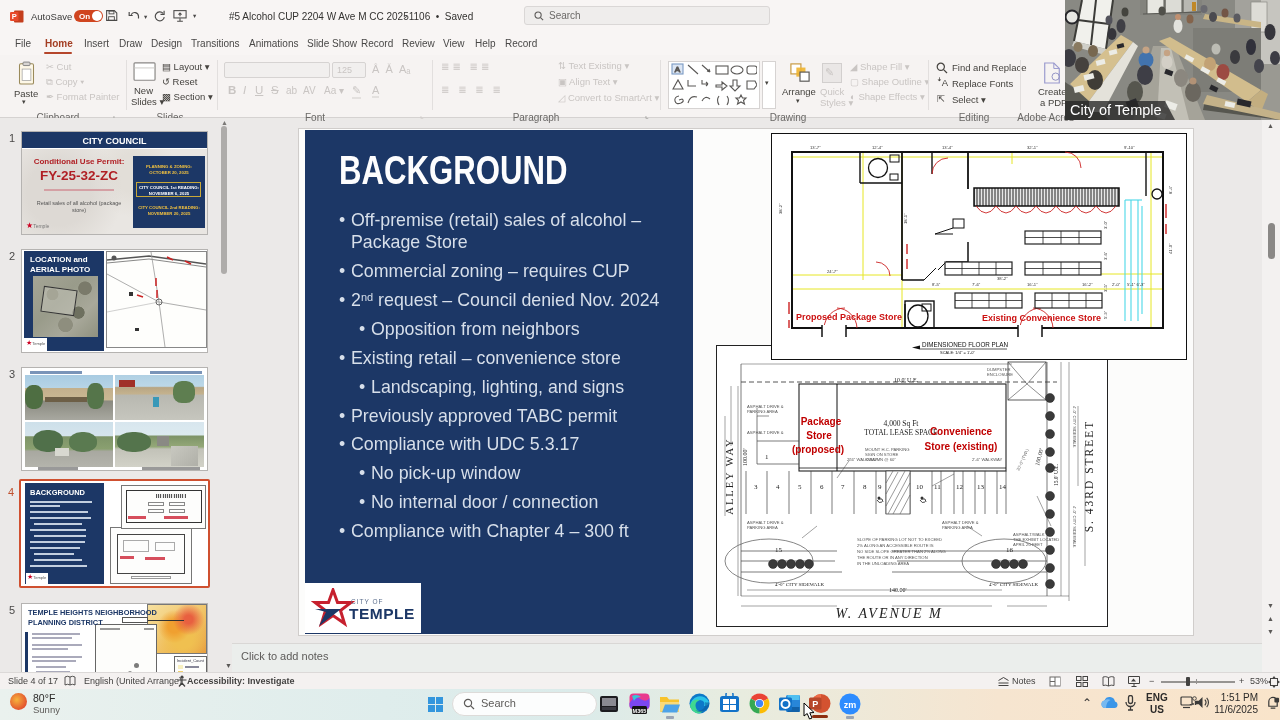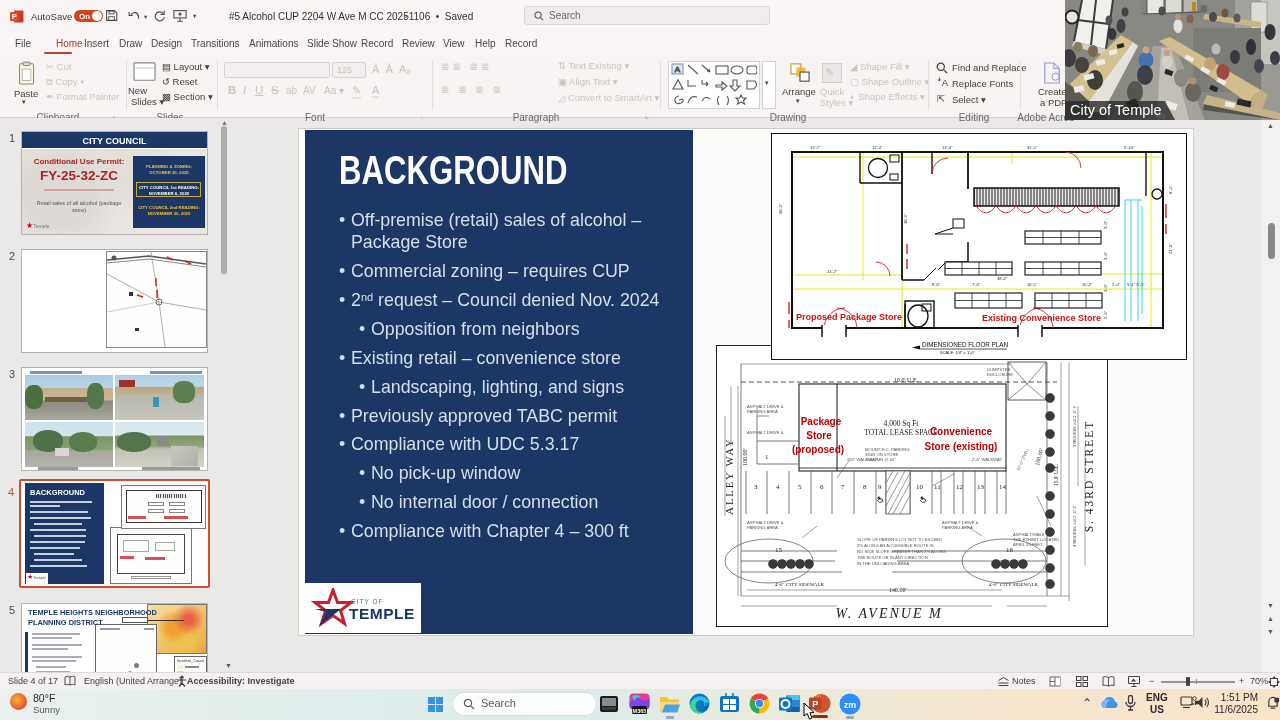--- a/index.html
+++ b/index.html
@@ -64,21 +64,21 @@
     <span class="abs" style="left:524px;top:6px;width:246px;height:19px;background:#efedec;border:1px solid #dad7d6;border-radius:3px;"></span>
     <svg class="abs" style="left:534px;top:11px" width="10" height="10" viewBox="0 0 11 11">
       <circle cx="4.5" cy="4.5" r="3.4" fill="none" stroke="#5d5b59" stroke-width="1.2"></circle>
       <path d="M7.2 7.2 L10 10" stroke="#5d5b59" stroke-width="1.2"></path>
     </svg>
     <span class="abs" style="left:549px;top:9.5px;font-size:10px;color:#6b6967">Search</span>
   </div>
 
   <div class="abs" id="tabs">
     <span class="tab" style="left:15px">File</span>
-    <span class="tab" style="left:56px;color:#a33e23;font-weight:normal">Home</span>
+    <span class="tab" style="left:45px;color:#a33e23;font-weight:bold">Home</span>
     <span class="abs" style="left:44px;top:19.5px;width:28px;height:2.5px;background:#b5462b;border-radius:1px;"></span>
     <span class="tab" style="left:84px">Insert</span>
     <span class="tab" style="left:119px">Draw</span>
     <span class="tab" style="left:151px">Design</span>
     <span class="tab" style="left:191px">Transitions</span>
     <span class="tab" style="left:249px">Animations</span>
     <span class="tab" style="left:307px">Slide Show</span>
     <span class="tab" style="left:361px">Record</span>
     <span class="tab" style="left:402px">Review</span>
     <span class="tab" style="left:443px">View</span>
@@ -97,21 +97,21 @@
     <span class="abs gray rs" style="left:46px;top:6px;">✂ Cut</span>
     <span class="abs gray rs" style="left:46px;top:21px;">⧉ Copy ▾</span>
     <span class="abs gray rs" style="left:46px;top:36px;">✒ Format Painter</span>
     <span class="grouplabel" style="left:28px;width:60px;">Clipboard</span>
     <span class="abs" style="left:113px;top:56px;font-size:8px;color:#8a8886">⌞</span>
     <div class="gdiv" style="left:126px"></div>
     <svg class="abs" style="left:133px;top:7px" width="24" height="21" viewBox="0 0 26 23">
       <rect x="1" y="1" width="23" height="19" rx="1" fill="#fff" stroke="#8a8886" stroke-width="1.3"></rect>
       <path d="M1 6.5 h23" stroke="#c8c6c4" stroke-width="1"></path>
     </svg>
-    <span class="abs dk rs" style="left:128px;top:30px;">New</span>
+    <span class="abs dk rs" style="left:134px;top:30px;">New</span>
     <span class="abs dk rs" style="left:131px;top:41px;">Slides ▾</span>
     <span class="abs dk rs" style="left:162px;top:6px;">▤ Layout ▾</span>
     <span class="abs dk rs" style="left:162px;top:21px;">↺ Reset</span>
     <span class="abs dk rs" style="left:162px;top:36px;">▩ Section ▾</span>
     <span class="grouplabel" style="left:140px;width:60px;">Slides</span>
     <div class="gdiv" style="left:217px"></div>
     <span class="abs" style="left:224px;top:7px;width:106px;height:16px;background:#f1efee;border:1px solid #d6d3d2;border-radius:2px;"></span>
     <span class="abs" style="left:332px;top:7px;width:34px;height:16px;background:#f1efee;border:1px solid #d6d3d2;border-radius:2px;"></span>
     <span class="abs gray" style="left:337px;top:10px;font-size:9px;">125</span>
     <span class="abs gray" style="left:372px;top:8px;font-size:11px;">Â &nbsp;Ǎ &nbsp;Aₐ</span>
@@ -212,20 +212,32 @@
       <div class="abs" style="left:111px;top:24px;width:72px;height:72px;background:#1c3766;">
         <div class="abs" style="left:2px;top:8px;width:68px;text-align:center;color:#f0c040;font-weight:bold;font-size:4.3px;line-height:5.5px;">PLANNING &amp; ZONING:<br>OCTOBER 20, 2025</div>
         <div class="abs" style="left:3px;top:26px;width:65px;height:15px;border:1px solid #c8a838;"></div>
         <div class="abs" style="left:2px;top:29px;width:68px;text-align:center;color:#fff;font-weight:bold;font-size:4.3px;line-height:5.5px;">CITY COUNCIL 1st READING:<br>NOVEMBER 6, 2025</div>
         <div class="abs" style="left:2px;top:49px;width:68px;text-align:center;color:#f0c040;font-weight:bold;font-size:4.3px;line-height:5.5px;">CITY COUNCIL 2nd READING:<br>NOVEMBER 20, 2025</div>
       </div>
       <div class="abs" style="left:4px;top:89px;color:#c02;font-size:8px;">★<span style="color:#777;font-size:5px;">Temple</span></div>
     </div>
 
     <div class="abs" style="left:21px;top:131px;width:187px;height:104px;background:#fff;border:1px solid #b5b3b1;overflow:hidden;">
+      <div class="abs" style="left:2px;top:1px;width:80px;height:100px;background:#1c3766;">
+        <div class="abs" style="left:6px;top:4px;color:#fff;font-weight:bold;font-size:8px;line-height:10px;">LOCATION and<br>AERIAL PHOTO</div>
+        <div class="abs" style="left:9px;top:25px;width:65px;height:61px;background:
+          radial-gradient(circle at 30% 30%, #82826f 9%, transparent 10%),
+          radial-gradient(circle at 70% 60%, #6e705f 10%, transparent 11%),
+          radial-gradient(circle at 50% 80%, #8e8e7e 12%, transparent 13%),
+          radial-gradient(circle at 80% 20%, #7a7a6a 9%, transparent 10%),
+          linear-gradient(135deg,#a5a596 0%, #999b8a 40%, #a8a89a 70%, #8f917f 100%);"></div>
+        <div class="abs" style="left:18px;top:37px;width:34px;height:26px;border:1px solid #333;transform:rotate(8deg);background:rgba(200,200,190,0.5);"></div>
+        <div class="abs" style="left:0px;top:87px;width:23px;height:13px;background:#fff;"></div>
+        <div class="abs" style="left:2px;top:88px;color:#c02;font-size:7px;">★<span style="color:#555;font-size:4px;">Temple</span></div>
+      </div>
       <div class="abs" style="left:84px;top:1px;width:101px;height:97px;background:#fefefc;border:1px solid #888;">
         <svg width="99" height="95" viewBox="0 0 99 95">
           <path d="M0 8 L42 4 L99 12" stroke="#555" stroke-width="1.6" fill="none"></path>
           <path d="M0 11 L42 7 L99 15" stroke="#555" stroke-width="0.7" fill="none"></path>
           <path d="M0 22 L52 50 L99 58" stroke="#999" stroke-width="0.8" fill="none"></path>
           <path d="M44 0 L52 50 L58 95" stroke="#999" stroke-width="0.8" fill="none"></path>
           <path d="M0 60 L52 50" stroke="#bbb" stroke-width="0.7" fill="none"></path>
           <path d="M60 5 l6 3 M78 9 l6 3" stroke="#c22" stroke-width="1.5"></path>
           <path d="M49 26 v8 M50 38 v8" stroke="#c22" stroke-width="1.5"></path>
           <path d="M30 43 l6 2" stroke="#c22" stroke-width="1.5"></path>
@@ -659,20 +671,23 @@
 
     <g fill="#111" font-family="Liberation Sans">
       <text x="150" y="213" font-size="6.3">DIMENSIONED FLOOR PLAN</text>
       <line x1="148" y1="215" x2="235" y2="215" stroke="#111" stroke-width="0.7"></line>
       <text x="168" y="220" font-size="4">SCALE: 1/4" = 1'-0"</text>
       <path d="M140 213.5 l8 -2 v4 z" fill="#111"></path>
     </g>
   </svg>
   </div>
 
+  <div class="abs" id="notes">
+    <span class="abs" style="left:9px;top:6px;font-size:11px;color:#5d5b59">Click to add notes</span>
+  </div>
   <div class="abs" style="left:225px;top:662px;font-size:7px;color:#5a5856">▼</div>
   <div class="abs" id="vscroll">
     <span class="abs" style="left:5px;top:4px;font-size:7px;color:#5a5856">▲</span>
     <span class="abs" style="left:6px;top:105px;width:7px;height:36px;background:#8a8886;border-radius:4px;"></span>
     <span class="abs" style="left:5px;top:484px;font-size:7px;color:#5a5856">▼</span>
     <span class="abs" style="left:5px;top:497px;font-size:7px;color:#5a5856">▲</span>
     <span class="abs" style="left:5px;top:510px;font-size:7px;color:#5a5856">▼</span>
   </div>
   <div class="abs" id="statusbar">
     <span class="abs" style="left:8px;top:3px;">Slide 4 of 17</span>
@@ -708,21 +723,21 @@
       </svg>
     <svg class="abs" style="left:1128px;top:3px" width="12" height="11" viewBox="0 0 12 11">
         <path d="M0.5 0.5 h11 v7 h-11 z M6 7.5 v3 M3.5 10.5 h5" fill="none" stroke="#434241" stroke-width="1"></path>
         <path d="M3 5.5 l2.5 -3 2.5 3 z" fill="#434241"></path>
       </svg>
     <span class="abs" style="left:1149px;top:3px;">−</span>
     <span class="abs" style="left:1161px;top:8px;width:74px;height:1.5px;background:#969492;"></span>
     <span class="abs" style="left:1186px;top:3.5px;width:4px;height:9px;background:#434241;border-radius:1px;"></span>
     <span class="abs" style="left:1196px;top:6px;width:1px;height:5px;background:#969492;"></span>
     <span class="abs" style="left:1239px;top:3px;">+</span>
-    <span class="abs" style="left:1250px;top:3px;">70%</span>
+    <span class="abs" style="left:1250px;top:3px;">53%</span>
     <svg class="abs" style="left:1268px;top:2.5px" width="12" height="12" viewBox="0 0 12 12">
       <rect x="2.5" y="2.5" width="7" height="7" fill="none" stroke="#434241" stroke-width="1"></rect>
       <path d="M6 0 l1.5 2 h-3 z M6 12 l1.5 -2 h-3 z M0 6 l2 -1.5 v3 z M12 6 l-2 -1.5 v3 z" fill="#434241"></path>
     </svg>
   </div>
 
   <div class="abs" id="taskbar">
     <span class="abs" style="left:10px;top:4px;width:17px;height:17px;background:radial-gradient(circle at 40% 40%, #f6b33d, #e3542f 70%);border-radius:50%;"></span>
     <span class="abs" style="left:33px;top:3px;font-size:10.5px;color:#2b2a29">80°F</span>
     <span class="abs" style="left:33px;top:15px;font-size:9.5px;color:#5d5b59">Sunny</span>

